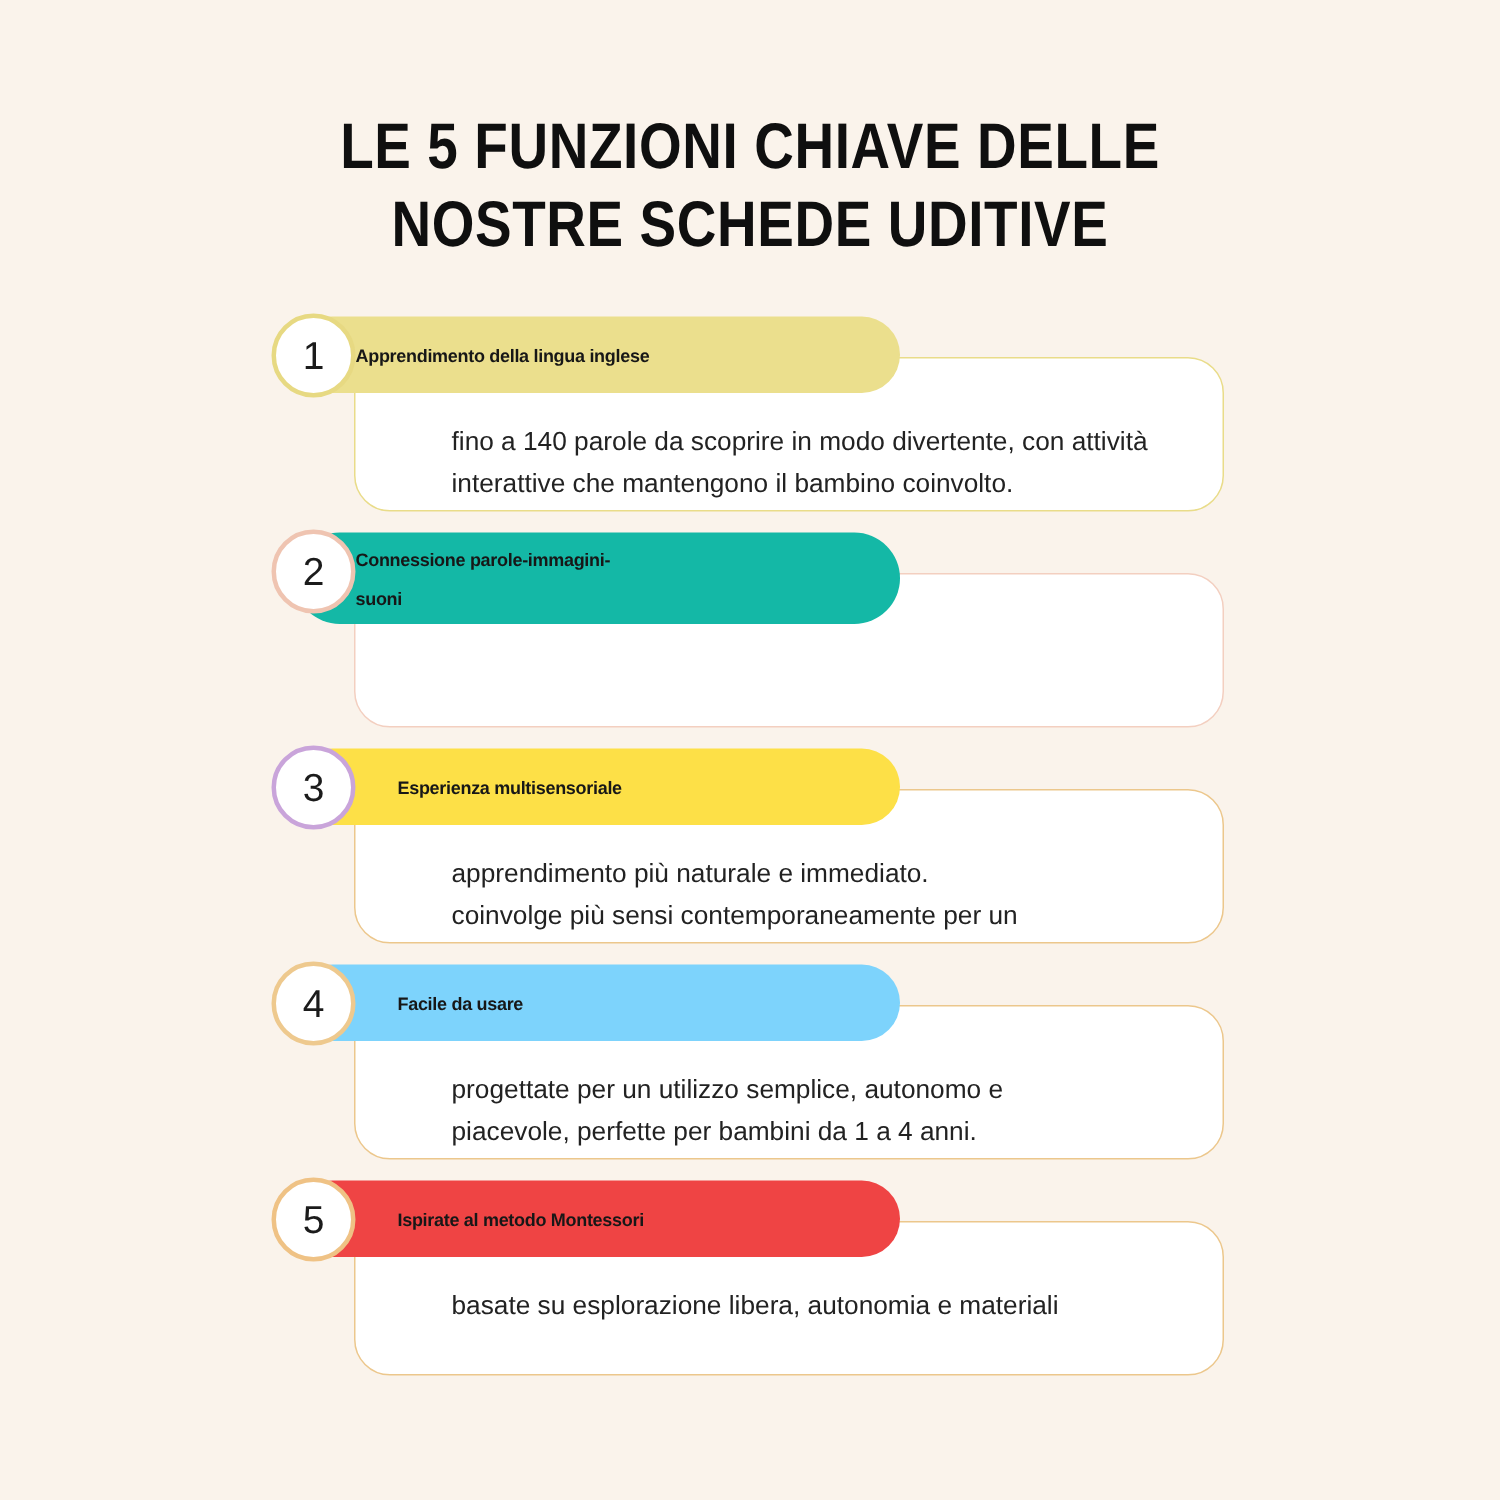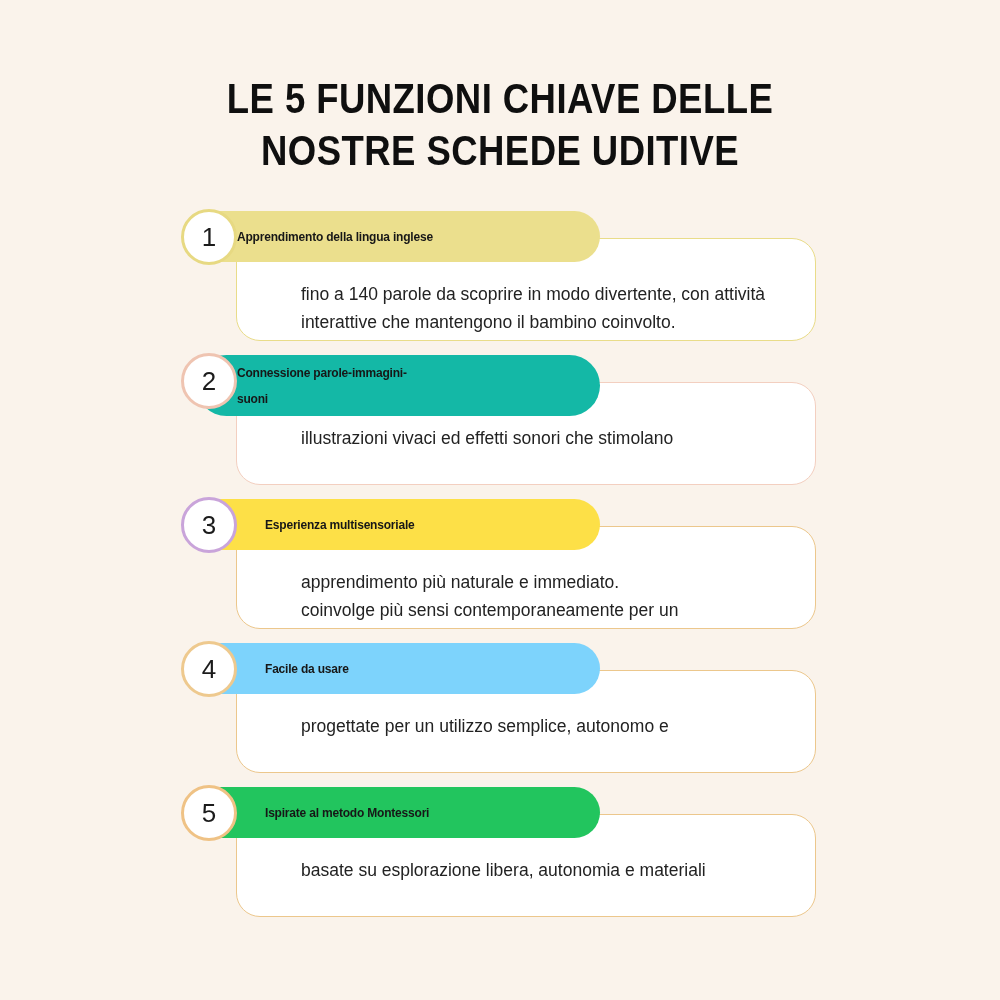--- a/index.html
+++ b/index.html
@@ -120,21 +120,20 @@
       </h2>
     </div>
     <div class="num-circle" style="border-color: rgb(231, 217, 130);">
       <span class="num">1</span>
     </div>
   </section>
 
   <section class="item">
     <div class="card" style="border-color: rgb(243, 207, 192);">
       <p class="desc">
-        <span class="desc-line">illustrazioni vivaci ed effetti sonori che stimolano</span>
       </p>
     </div>
     <div class="pill" style="background: #14b8a6;">
       <h2 class="heading">
         <span class="heading-line">Connessione parole-immagini-</span>
         <span class="heading-line">suoni</span>
       </h2>
     </div>
     <div class="num-circle" style="border-color: rgb(239, 196, 177);">
       <span class="num">2</span>
@@ -155,39 +154,40 @@
     </div>
     <div class="num-circle" style="border-color: rgb(201, 164, 218);">
       <span class="num">3</span>
     </div>
   </section>
 
   <section class="item">
     <div class="card" style="border-color: rgb(236, 199, 140);">
       <p class="desc">
         <span class="desc-line">progettate per un utilizzo semplice, autonomo e</span>
+        <span class="desc-line">piacevole, perfette per bambini da 1 a 4 anni.</span>
       </p>
     </div>
     <div class="pill" style="background: #7dd3fc;">
       <h2 class="heading">
         <span class="heading-line">Facile da usare</span>
       </h2>
     </div>
     <div class="num-circle" style="border-color: rgb(238, 201, 142);">
       <span class="num">4</span>
     </div>
   </section>
 
   <section class="item">
     <div class="card" style="border-color: rgb(236, 199, 140);">
       <p class="desc">
         <span class="desc-line">basate su esplorazione libera, autonomia e materiali</span>
       </p>
     </div>
-    <div class="pill" style="background: #22c55e;">
+    <div class="pill" style="background: #ef4444;">
       <h2 class="heading">
         <span class="heading-line">Ispirate al metodo Montessori</span>
       </h2>
     </div>
     <div class="num-circle" style="border-color: rgb(239, 194, 133);">
       <span class="num">5</span>
     </div>
   </section>
 
 </div>

